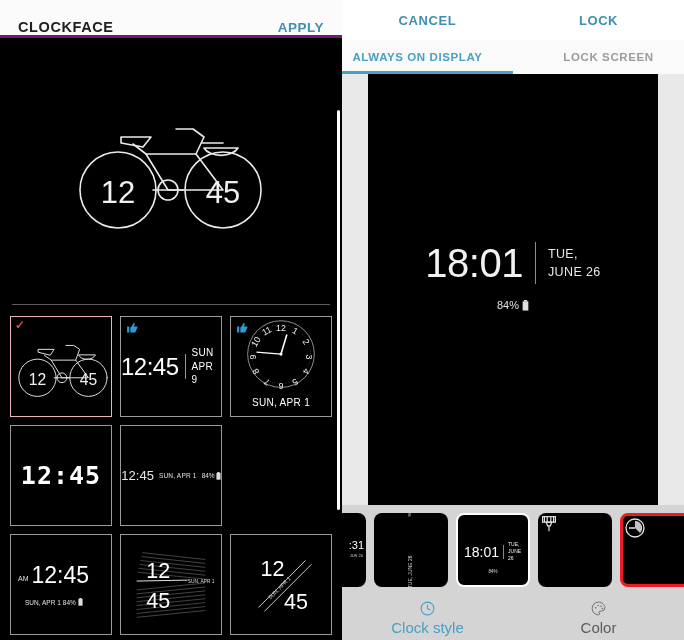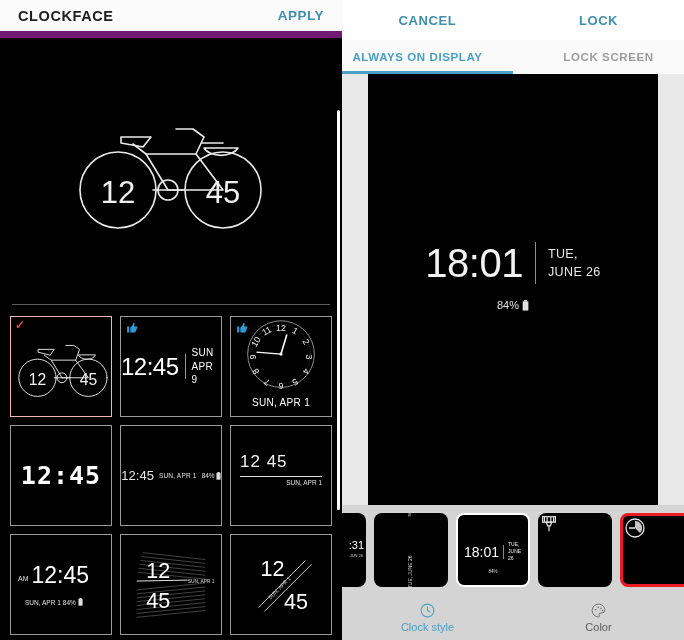--- a/index.html
+++ b/index.html
@@ -14,23 +14,23 @@
   
   .left-panel {
     position: relative;
     width: 342px; height: 640px;
     background: #000;
     overflow: hidden;
   }
   .left-header {
     height: 38px; width: 100%;
     background: #fbfbfb;
-    display: flex; align-items: center; justify-content: space-between;
+    display: flex; align-items: flex-end; justify-content: space-between;
     padding: 0 18px;
-    border-bottom: 7px solid #701a75;
+    border-bottom: 3px solid #701a75;
   }
   .left-title {
     font-size: 14.5px; font-weight: bold; letter-spacing: 0.6px; color: #202020;
   }
   .apply-btn {
     font-size: 13.5px; font-weight: bold; letter-spacing: 0.5px; color: #3e8fb0;
     cursor: pointer;
   }
 
   .preview-area {
@@ -168,21 +168,21 @@
 
   .bottom-nav {
     position: absolute; bottom: 0; left: 0; right: 0;
     height: 45px; background: #d4d4d4;
     display: flex; align-items: center;
   }
   .nav-item {
     flex: 1; display: flex; flex-direction: column; align-items: center; gap: 2px;
     cursor: pointer;
   }
-  .nav-label { font-size: 11px; }
+  .nav-label { font-size: 15px; }
   .nav-item.active .nav-label { color: #49a0c4; }
   .nav-item .nav-label { color: #5c5c5c; }
 </style>
 </head>
 <body>
 
 <div class="screen">
 
   <div class="left-panel">
 
@@ -293,25 +293,20 @@
             <div style="font-size:6.5px;color:#e0e0e0;display:flex;align-items:center;gap:1px;">
               <span>84%</span>
               <svg width="5" height="8" viewBox="0 0 6 10">
                   <rect x="1.5" y="0" width="3" height="1.2" fill="#ddd"></rect>
                   <rect x="0.4" y="1.2" width="5.2" height="8.4" fill="#ddd"></rect>
                 </svg>
             </div>
           </div>
         </div>
 
-        <div class="tile">
-          <div style="position:absolute;top:26px;left:9px;font-size:17px;font-weight:300;color:#f2f2f2;letter-spacing:1px;">12 45</div>
-          <div style="position:absolute;top:50px;left:9px;right:9px;height:1px;background:#e0e0e0;"></div>
-          <div style="position:absolute;top:53px;right:9px;font-size:6.5px;color:#e4e4e4;">SUN, APR 1</div>
-        </div>
       </div>
 
       <div class="grid-row">
 
         <div class="tile">
           <div style="position:absolute;top:30px;left:7px;display:flex;align-items:flex-end;gap:3px;">
             <span style="font-size:7px;color:#e0e0e0;padding-bottom:4px;">AM</span>
             <span style="font-size:23px;font-weight:300;color:#fff;line-height:0.9;">12:45</span>
           </div>
           <div style="position:absolute;top:63px;left:14px;display:flex;align-items:center;gap:2px;font-size:6.5px;color:#e0e0e0;">

